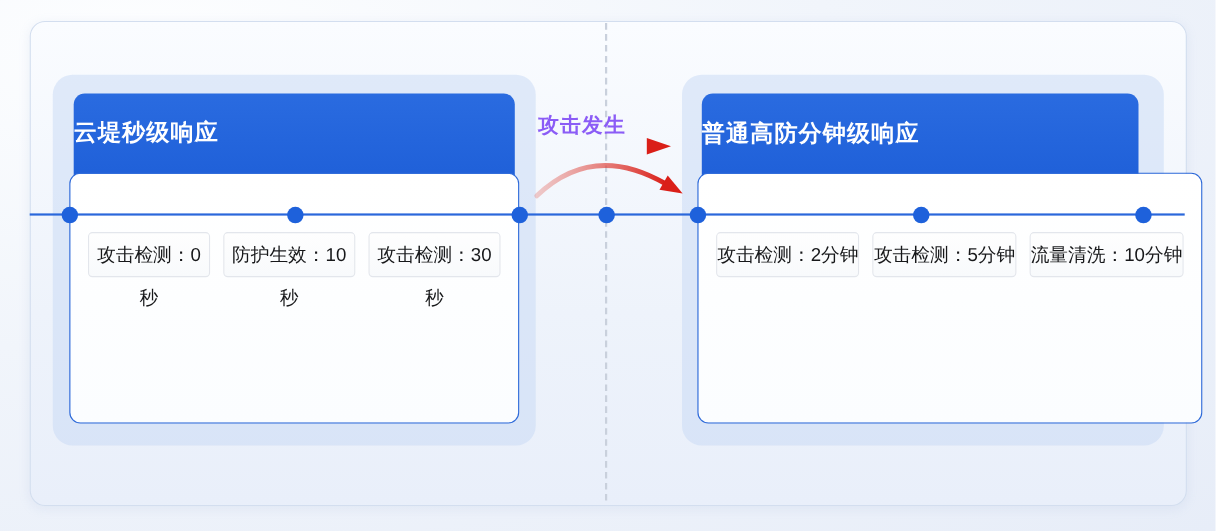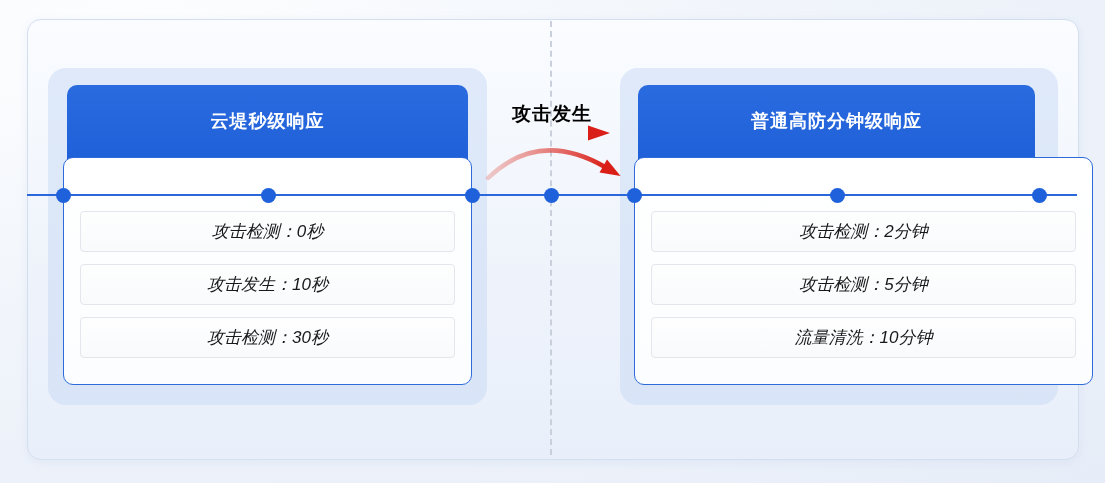--- a/index.html
+++ b/index.html
@@ -24,72 +24,72 @@
   .backdrop{
     position:absolute;top:68px;height:337px;border-radius:18px;
     background:rgba(196,215,245,0.48);z-index:1;
   }
   .backdrop-left{left:48px;width:439px;}
   .backdrop-right{left:620px;width:438px;}
   .card-header{
     position:absolute;top:85px;height:84px;z-index:2;
     background:linear-gradient(180deg,#2a6be0 0%,#1e5fd8 100%);
     border-radius:10px 10px 0 0;
-    color:#ffffff;font-size:18px;font-weight:bold;letter-spacing:1px;
-    text-align:center;line-height:72px;
+    color:#ffffff;font-size:21px;font-weight:bold;letter-spacing:1px;
+    line-height:72px;
   }
   .header-left{left:67px;width:401px;}
   .header-right{left:638px;width:397px;font-family:Liberation Serif, serif;}
   .card-body{
     position:absolute;top:157px;height:228px;z-index:2;box-sizing:border-box;
     background:linear-gradient(180deg,#ffffff 0%,#fbfdff 100%);
     border:1.5px solid #2e6ad9;border-radius:10px;
     padding:53px 16px 0 16px;
-    display:flex;flex-direction:column;gap:12px;font-style:italic;
+    display:flex;flex-direction:row;gap:12px;
   }
   .body-left{left:63px;width:409px;}
   .body-right{left:634px;width:459px;}
   .metric-row{
     height:41px;box-sizing:border-box;
     border:1px solid #e3e6ec;border-radius:4px;
     background:linear-gradient(180deg,#fefefe,#f8fafc);
     text-align:center;line-height:39px;
     font-size:17px;font-weight:500;color:#17181a;
   }
   .timeline{
     position:absolute;left:27px;top:194px;width:1050px;height:2px;
     background:#2a67db;z-index:3;
   }
   .timeline-dot{
     position:absolute;top:188px;width:15px;height:15px;border-radius:50%;
     background:#1e61db;z-index:4;
   }
   .attack-label{
     position:absolute;left:489px;top:101px;width:126px;z-index:5;
-    text-align:center;font-size:19px;font-weight:bold;color:#000000;
+    font-size:19px;font-weight:bold;color:#8b5cf6;
     letter-spacing:1px;
   }
   .arrows-svg{position:absolute;left:478px;top:124px;z-index:5;}
 </style>
 </head>
 <body>
 
 <div class="stage">
 
   <div class="outer-panel"></div>
 
   <div class="vdash"></div>
 
   <div class="backdrop backdrop-left"></div>
   <div class="backdrop backdrop-right"></div>
 
   <div class="card-header header-left">云堤秒级响应</div>
   <div class="card-body body-left">
     <div class="metric-row">攻击检测：0秒</div>
-    <div class="metric-row">攻击发生：10秒</div>
+    <div class="metric-row">防护生效：10秒</div>
     <div class="metric-row">攻击检测：30秒</div>
   </div>
 
   <div class="card-header header-right">普通高防分钟级响应</div>
   <div class="card-body body-right">
     <div class="metric-row">攻击检测：2分钟</div>
     <div class="metric-row">攻击检测：5分钟</div>
     <div class="metric-row">流量清洗：10分钟</div>
   </div>
 

